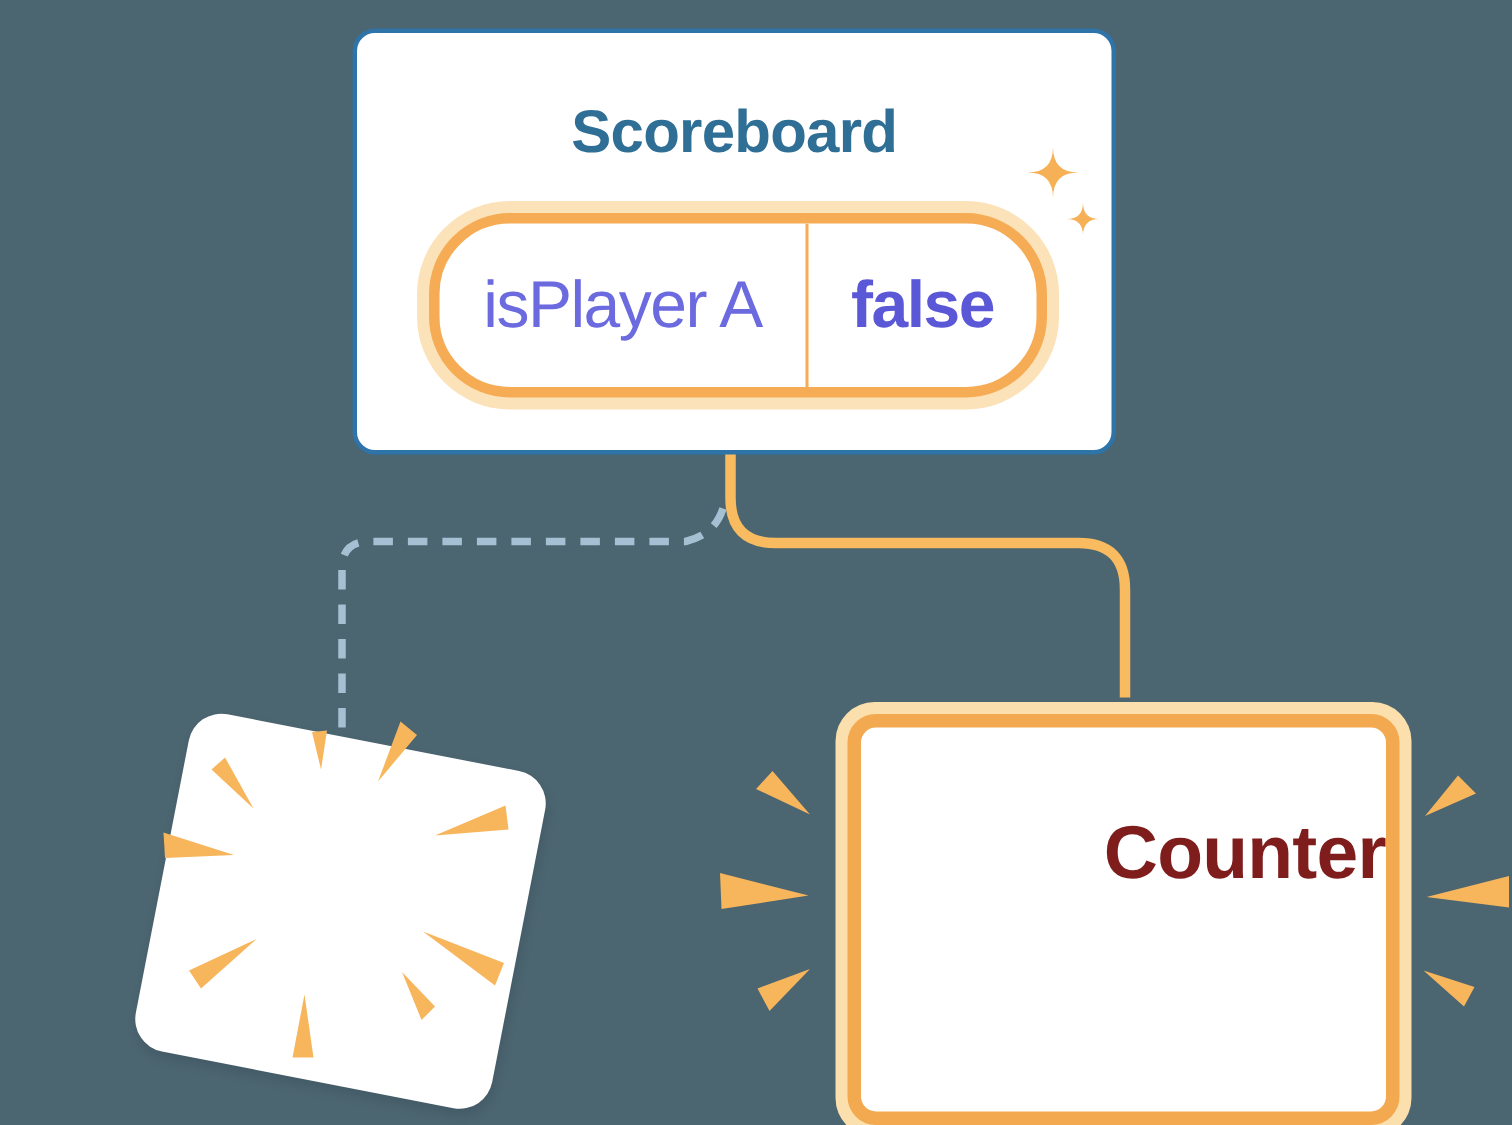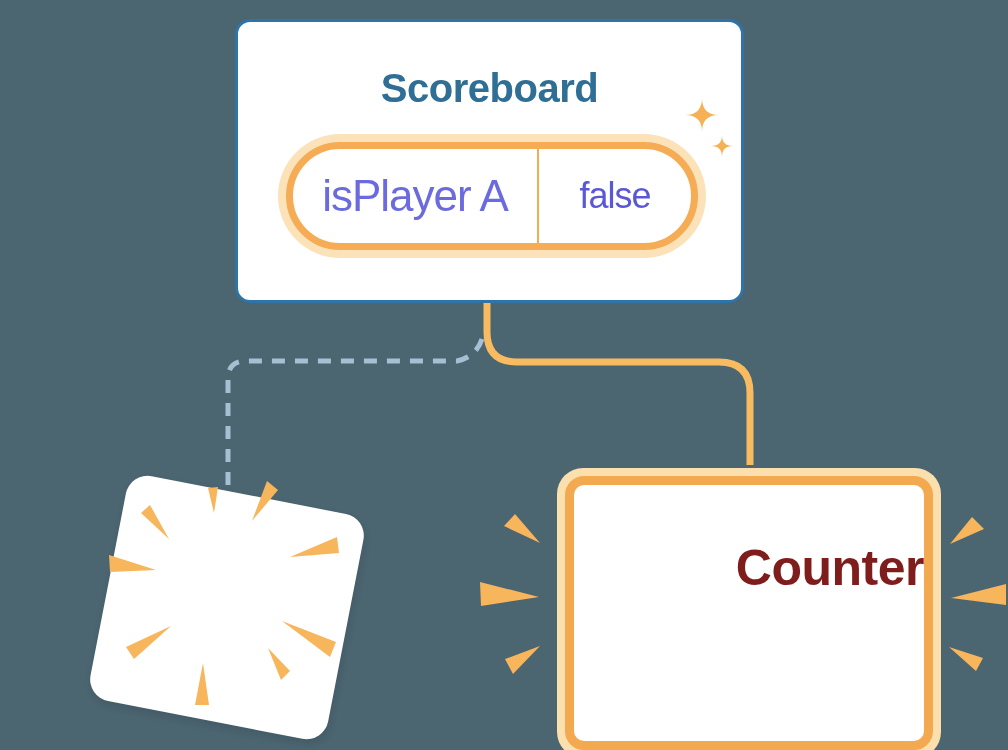--- a/index.html
+++ b/index.html
@@ -18,36 +18,36 @@
     position:absolute; left:235px; top:3px; width:509px; height:284px;
     background:#FFFFFF; border:3px solid #2E74A8; border-radius:15px;
     box-sizing:border-box;
   }
   .scoreboard-title {
     position:absolute; left:0; top:44px; width:100%;
     text-align:center; font-size:40px; font-weight:600; letter-spacing:-0.5px;
     color:#2F6F96;
   }
   .sb-pill {
-    position:absolute; left:40px; top:112px; width:428px; height:124px;
+    position:absolute; left:40px; top:112px; width:428px; height:139px;
     background:#FCE2B8; border-radius:62px;
   }
   .sb-pill-inner {
     position:absolute; left:8px; top:8px; right:8px; bottom:8px;
     background:#FFFFFF; border:7px solid #F5AC55; border-radius:54px;
     box-sizing:border-box; display:flex; overflow:hidden;
   }
   .sb-pill-key {
     flex:0 0 244px; display:flex; align-items:center; justify-content:center;
     font-size:44px; letter-spacing:-1px; color:#6C6ADF;
   }
   .sb-pill-divider { flex:0 0 2px; background:#F5AC55; }
   .sb-pill-value {
     flex:1; display:flex; align-items:center; justify-content:center;
-    font-size:36px; font-weight:400; letter-spacing:-1px; color:#5B58D8;
+    font-size:44px; font-weight:700; letter-spacing:-1px; color:#5B58D8;
   }
 
   
   .counter-card {
     position:absolute; left:557px; top:452px; width:384px; height:290px;
     background:#FBDFAD; border-radius:26px;
   }
   .counter-card-inner {
     position:absolute; left:8px; top:8px; right:8px; bottom:8px;
     background:#FFFFFF; border:9px solid #F3A94F; border-radius:19px;

